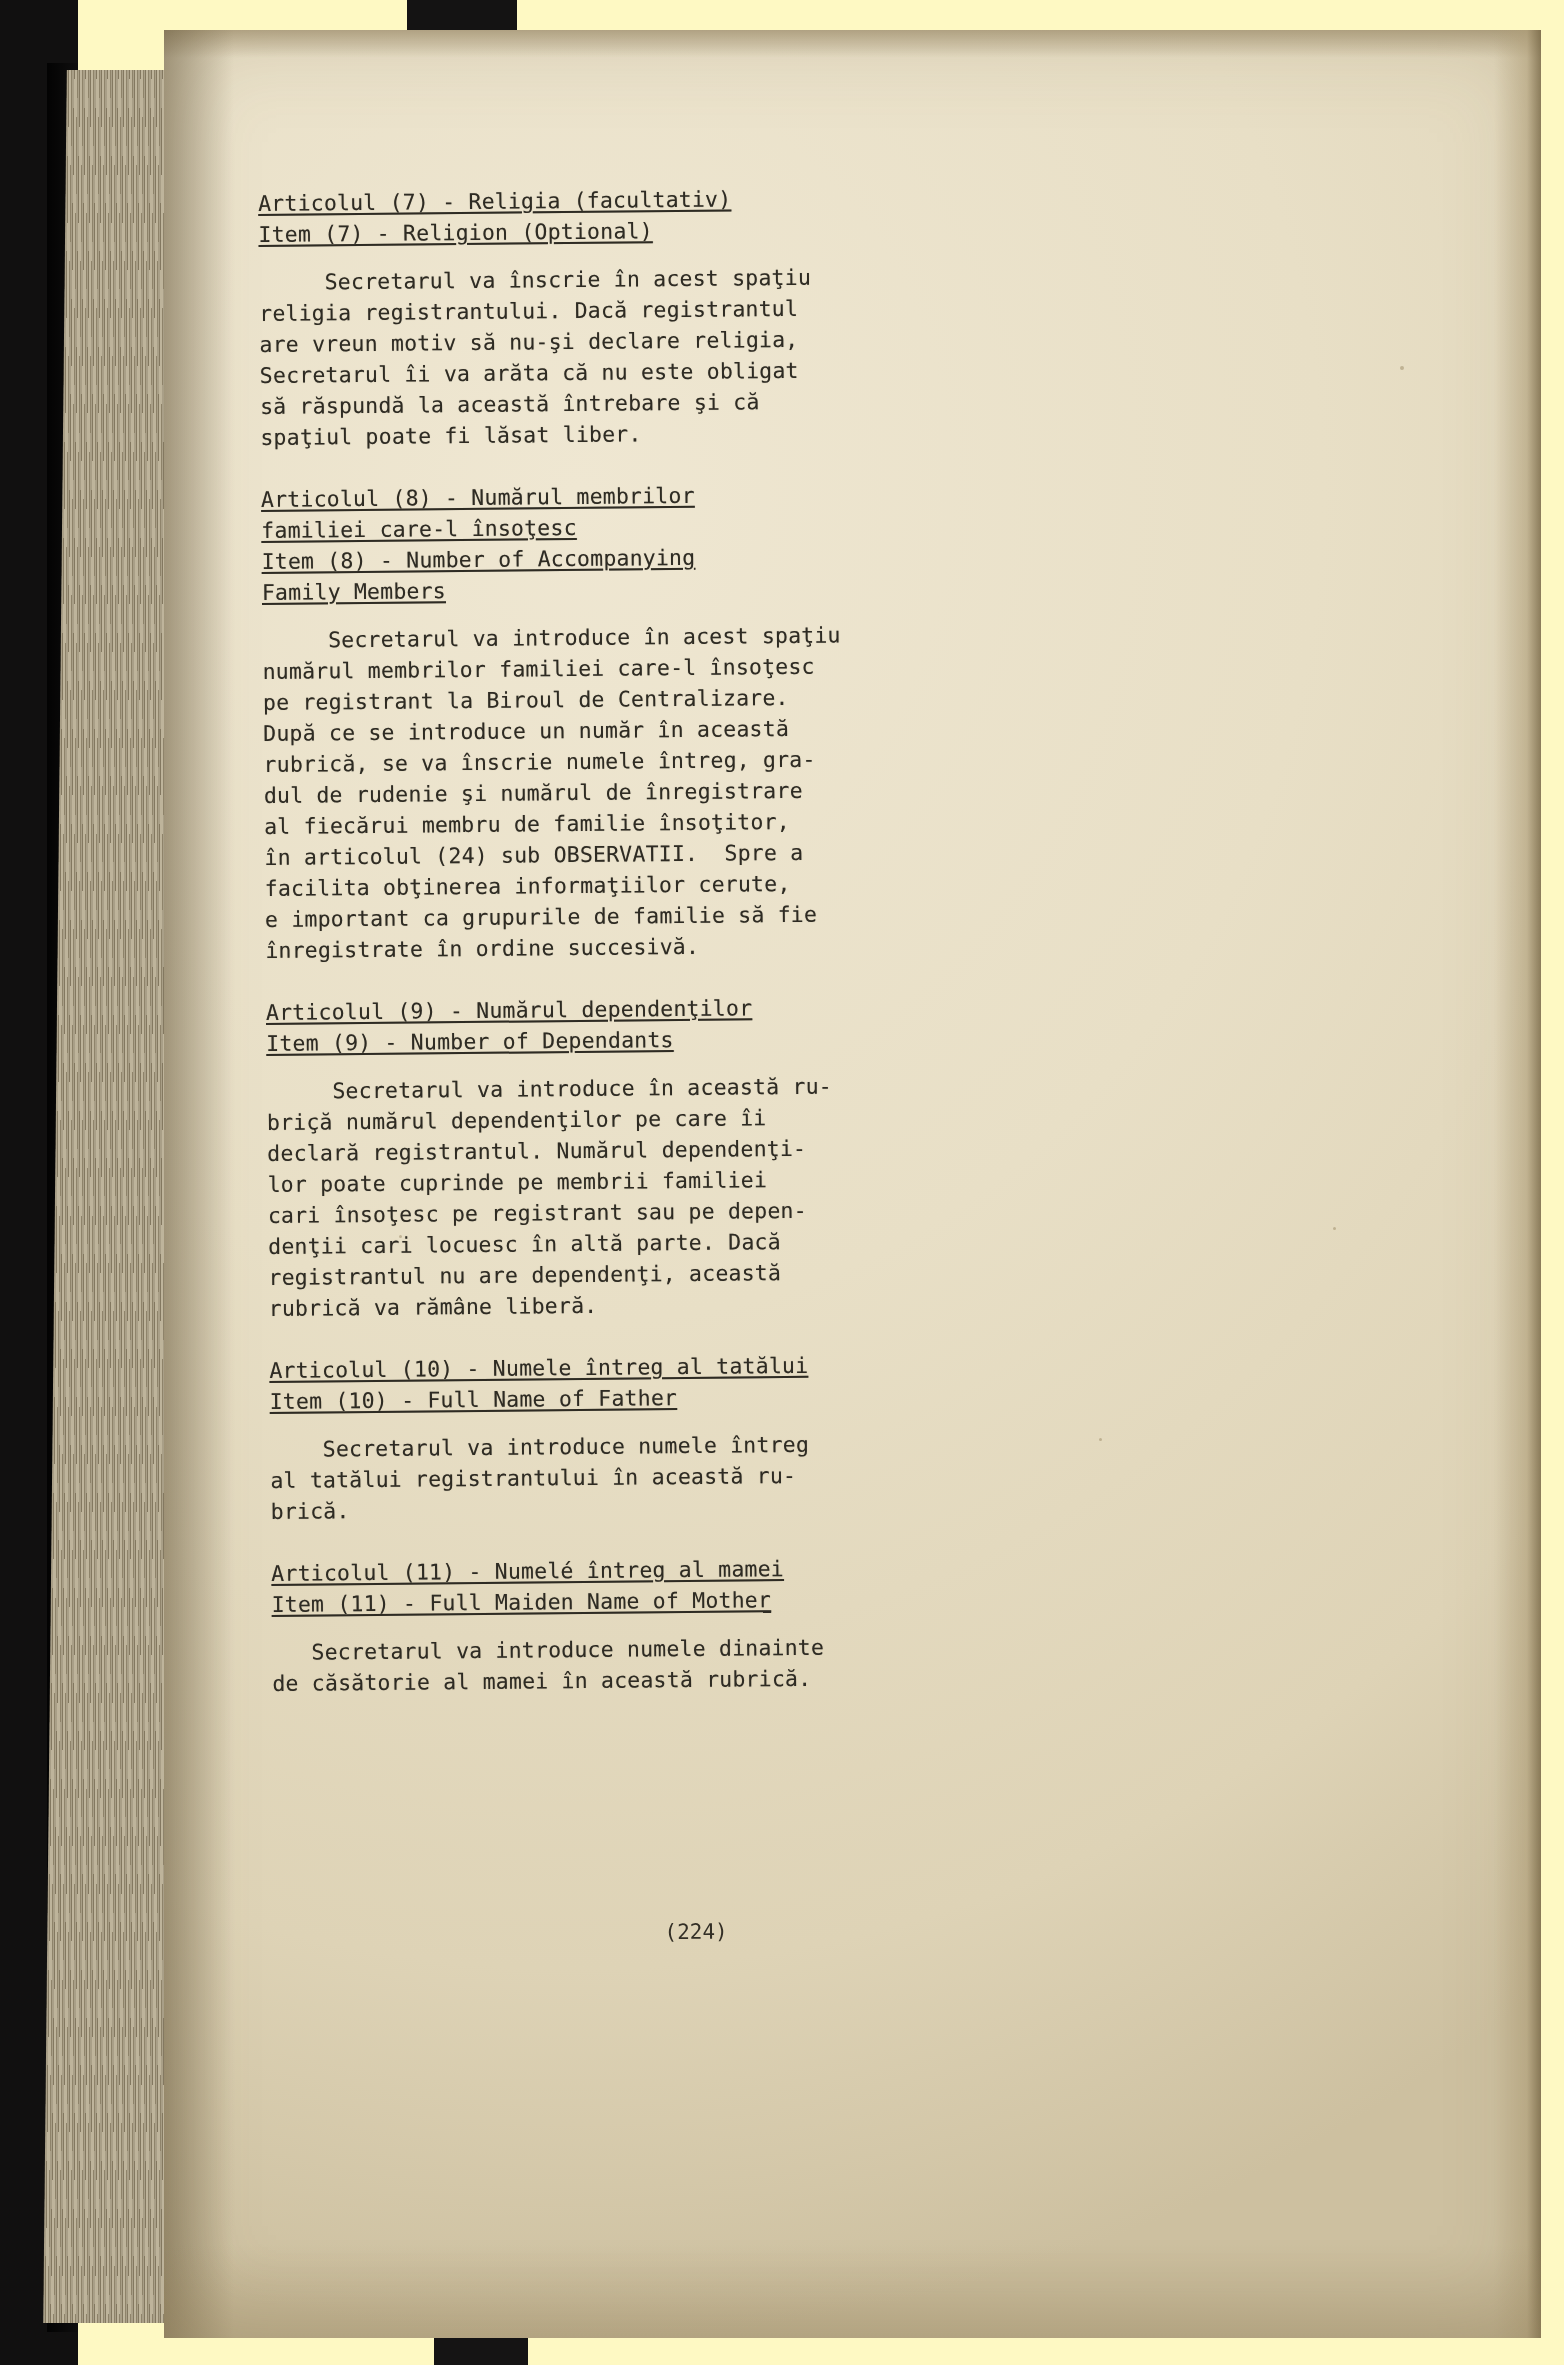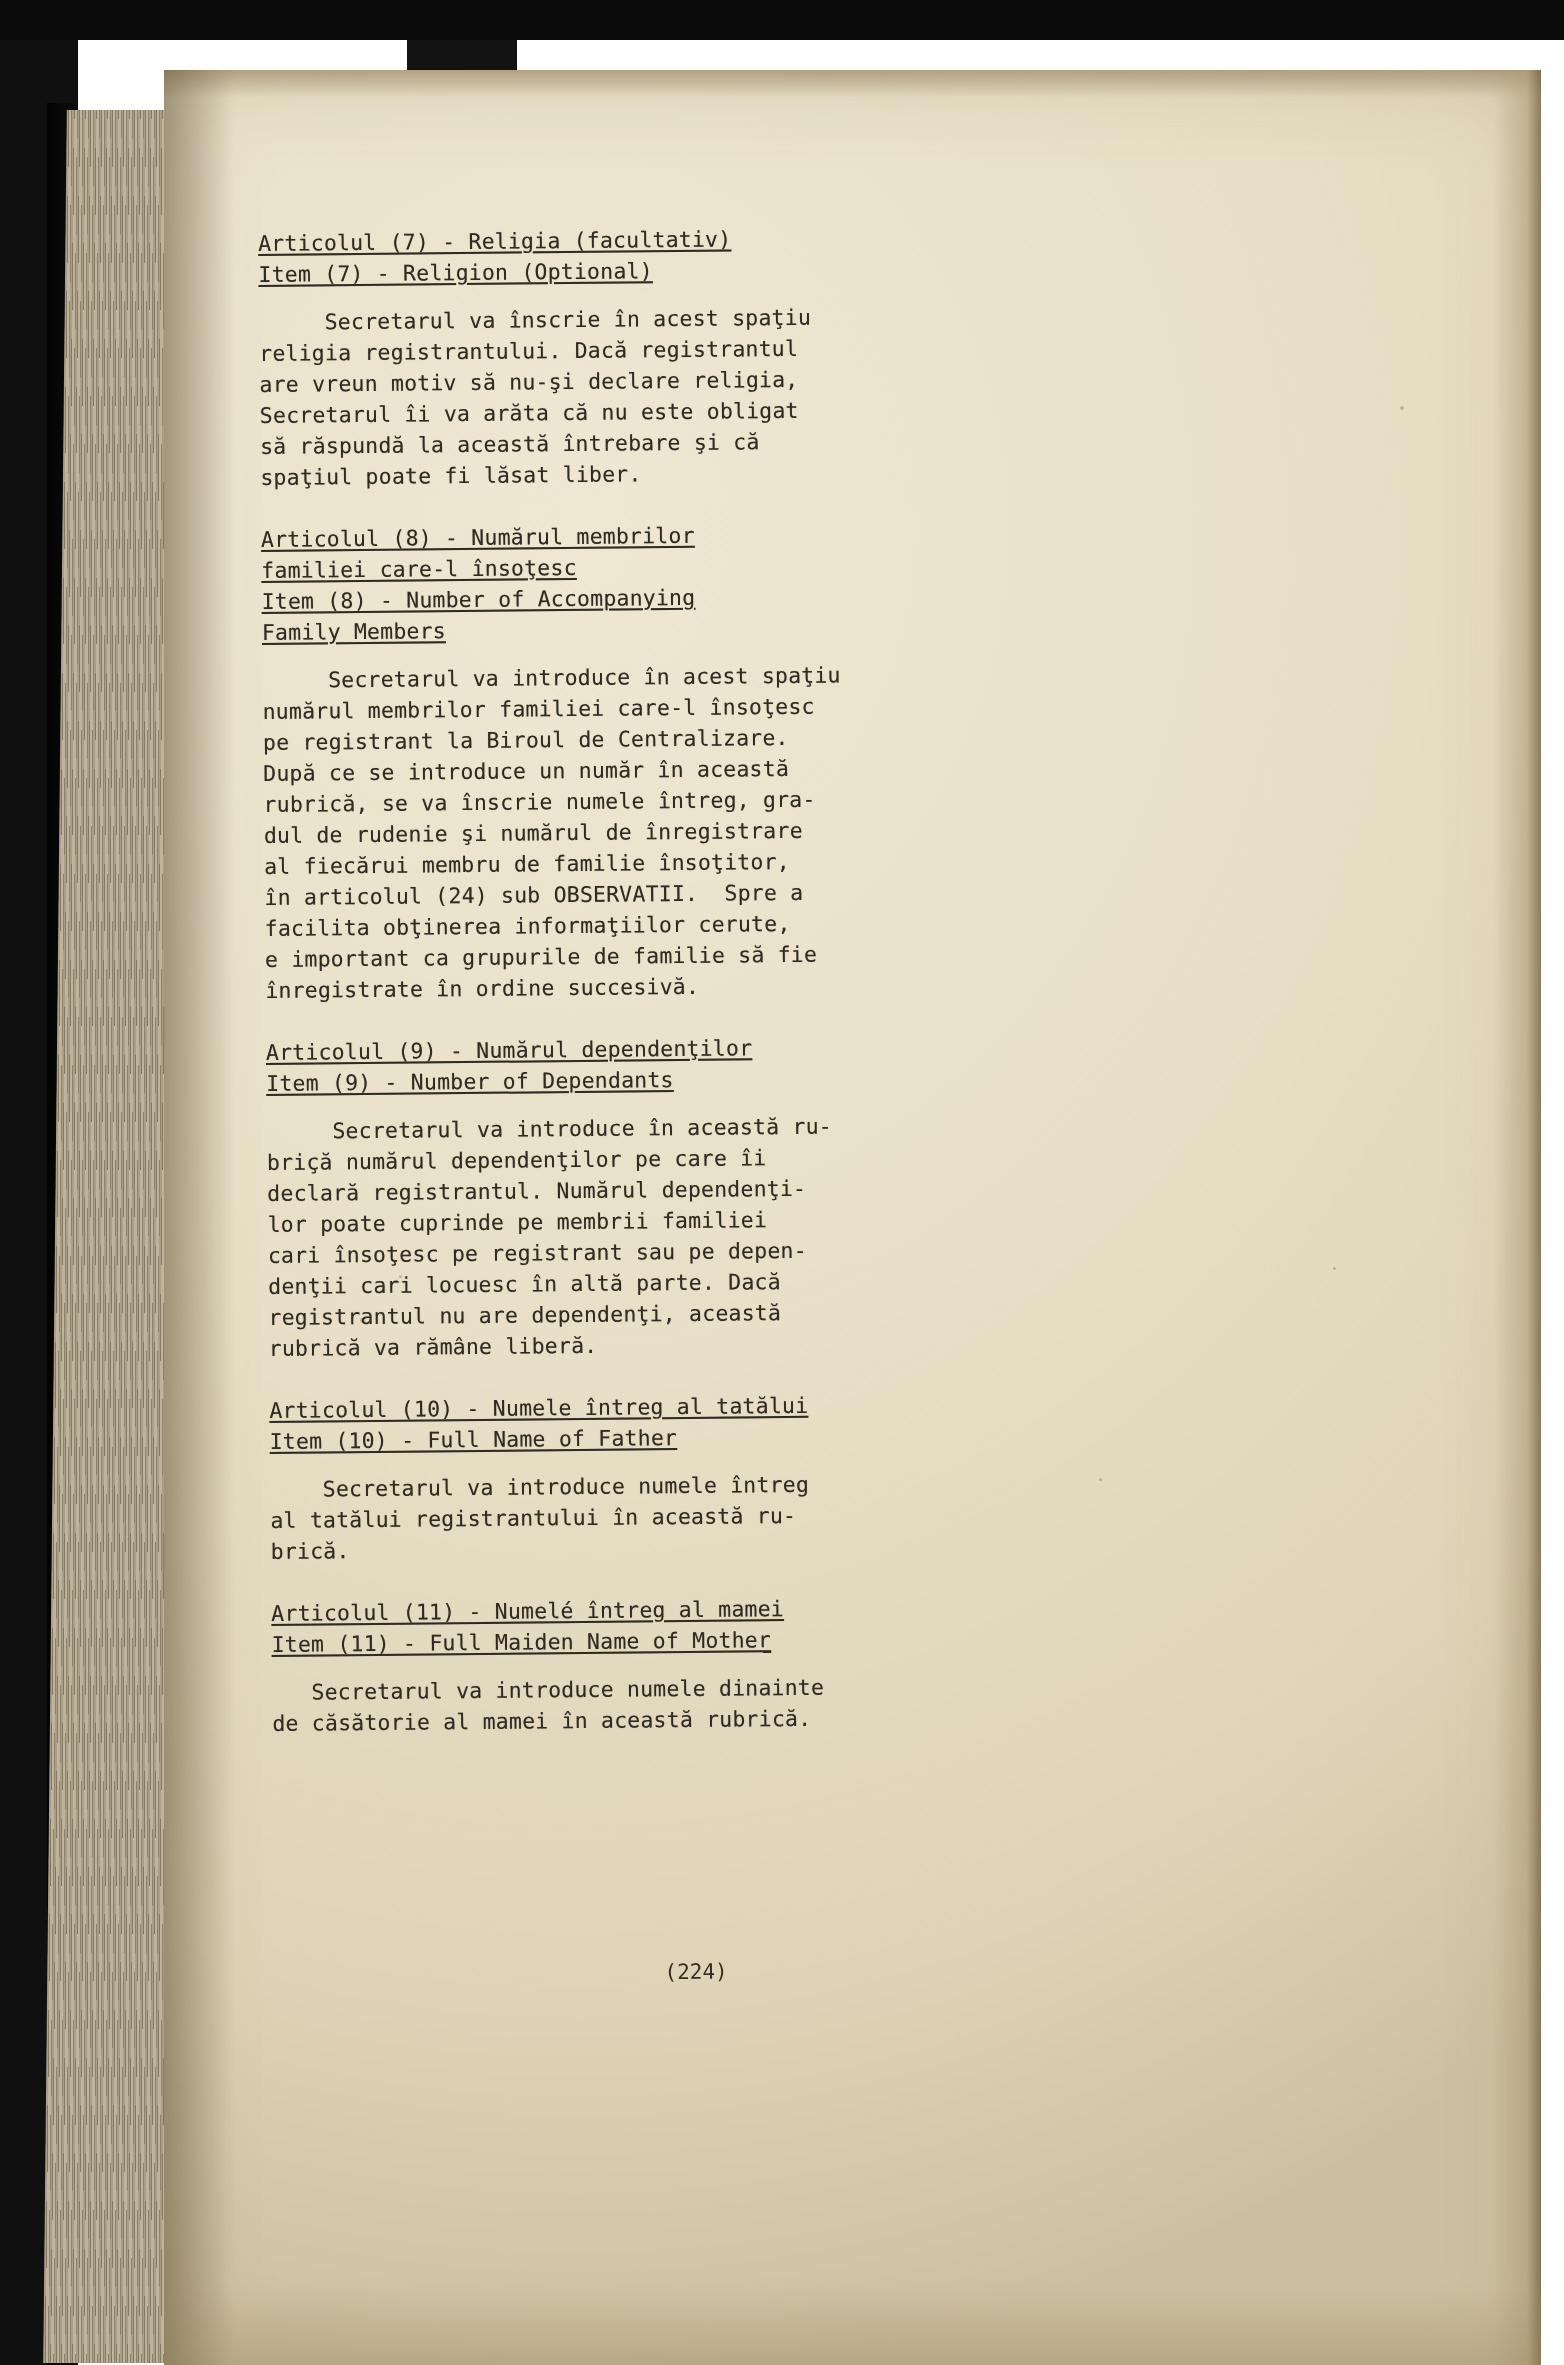--- a/index.html
+++ b/index.html
@@ -11,22 +11,21 @@
     width: 1565px;
     height: 2366px;
     overflow: hidden;
     font-family: "DejaVu Sans Mono", monospace;
   }
 
   
   #scan {
     position: absolute;
     inset: 0;
-    background: #ffffff;
-    margin-top: 40px;
+    background: #fef9c3;
   }
   
   .bed-left {
     position: absolute;
     left: 0; top: 0;
     width: 78px; height: 2366px;
     background: #111010;
   }
   .bed-top-block {
     position: absolute;

